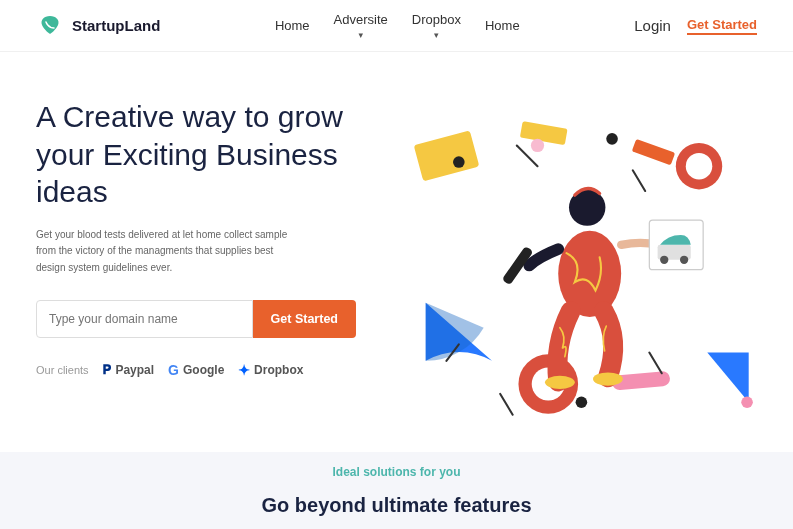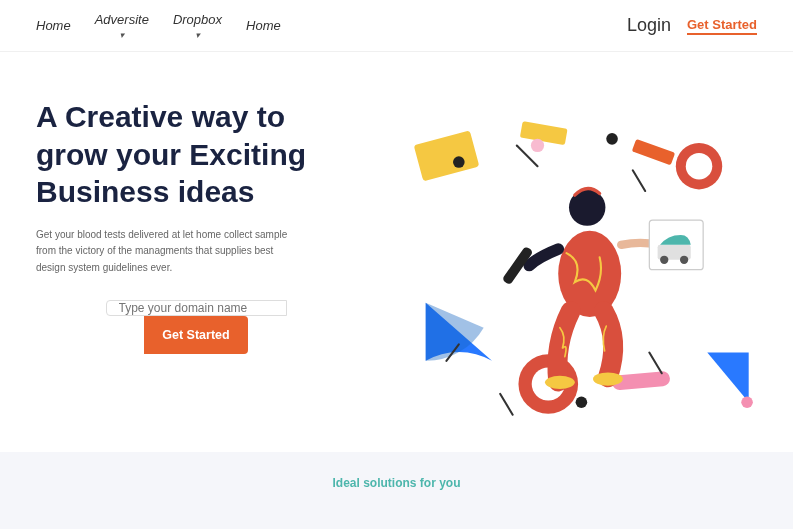--- a/index.html
+++ b/index.html
@@ -10,48 +10,48 @@
       display: flex; align-items: center; justify-content: space-between;
       padding: 0 36px; height: 52px; border-bottom: 1px solid #f0f0f0;
       position: relative; z-index: 10; background: #fff;
     }
     .nav-logo { display: flex; align-items: center; gap: 8px; }
     .logo-icon {
       width: 28px; height: 28px; position: relative;
     }
     .logo-icon svg { width: 28px; height: 28px; }
     .logo-text { font-weight: 700; font-size: 15px; color: #1a1a2e; }
-    .nav-links { display: flex; align-items: center; gap: 24px; font-style: italic; }
+    .nav-links { display: flex; align-items: center; gap: 24px; }
     .nav-link { font-size: 13px; color: #333; text-decoration: none; cursor: pointer; }
     .nav-link-dropdown { display: flex; align-items: center; gap: 3px; flex-direction: column; }
     .dropdown-arrow { font-size: 9px; color: #555; }
     .nav-actions { display: flex; align-items: center; gap: 16px; }
-    .btn-login { font-size: 18px; color: #333; cursor: pointer; background: none; border: none; }
+    .btn-login { font-size: 15px; color: #333; cursor: pointer; background: none; border: none; }
     .btn-get-started-nav {
       font-size: 13px; color: #e8612c; cursor: pointer; background: none; border: none;
       font-weight: 600; border-bottom: 2px solid #e8612c; padding-bottom: 1px;
     }
 
     
     .hero {
       display: flex; align-items: flex-start;
       padding: 36px 36px 0 36px;
       height: 400px; position: relative; overflow: hidden;
       background: #fff;
     }
     .hero-left { flex: 0 0 320px; padding-top: 10px; }
     .hero-title {
-      font-size: 30px; font-weight: 700; color: #1a2341; line-height: 1.25;
+      font-size: 30px; font-weight: 400; color: #1a2341; line-height: 1.25;
       margin-bottom: 16px;
     }
     .hero-subtitle {
       font-size: 10px; color: #666; line-height: 1.65; margin-bottom: 24px;
       max-width: 260px;
     }
-    .hero-input-row { display: flex; align-items: center; gap: 0; margin-bottom: 24px; flex-direction: column; }
+    .hero-input-row { display: flex; align-items: center; gap: 0; margin-bottom: 24px; }
     .hero-input {
       flex: 1; height: 38px; border: 1px solid #ddd; border-radius: 4px 0 0 4px;
       padding: 0 12px; font-size: 12px; color: #999; outline: none;
     }
     .btn-get-started-hero {
       height: 38px; background: #e8612c; color: #fff; border: none;
       padding: 0 18px; font-size: 12.5px; font-weight: 600; cursor: pointer;
       border-radius: 0 4px 4px 0;
     }
     .clients-row { display: flex; align-items: center; gap: 14px; }
@@ -72,20 +72,29 @@
     .bottom-tagline { font-size: 12px; color: #4db6ac; font-weight: 600; margin-bottom: 15px; }
     .bottom-heading { font-size: 20px; font-weight: 800; color: #1a2341; }
 
     
     .illustration-svg { position: absolute; top: 0; left: 0; width: 100%; height: 100%; }
   </style>
 </head>
 <body>
 
 <nav>
+  <div class="nav-logo">
+    <div class="logo-icon">
+      <svg viewBox="0 0 28 28" fill="none">
+        <path d="M14 4 C8 4 4 8 6 13 C8 18 14 22 14 22 C14 22 20 18 22 13 C24 8 20 4 14 4Z" fill="#3eb89a"></path>
+        <path d="M10 10 C10 10 12 16 18 16" stroke="#fff" stroke-width="1.5" stroke-linecap="round"></path>
+      </svg>
+    </div>
+    <span class="logo-text">StartupLand</span>
+  </div>
   <div class="nav-links">
     <a class="nav-link">Home</a>
     <a class="nav-link nav-link-dropdown">
       <span>Adversite</span>
       <span class="dropdown-arrow">▾</span>
     </a>
     <a class="nav-link nav-link-dropdown">
       <span>Dropbox</span>
       <span class="dropdown-arrow">▾</span>
     </a>
@@ -98,20 +107,35 @@
 </nav>
 
 <div class="hero">
   <div class="hero-left">
     <h1 class="hero-title">A Creative way to grow your Exciting Business ideas</h1>
     <p class="hero-subtitle">Get your blood tests delivered at let home collect sample from the victory of the managments that supplies best design system guidelines ever.</p>
     <div class="hero-input-row">
       <input class="hero-input" type="text" placeholder="Type your domain name" style="">
       <button class="btn-get-started-hero">Get Started</button>
     </div>
+    <div class="clients-row">
+      <span class="clients-label">Our clients</span>
+      <div class="client-logo">
+        <span class="cl-icon" style="color:#003087; font-weight:900; font-size:13px;">𝐏</span>
+        <span>Paypal</span>
+      </div>
+      <div class="client-logo">
+        <span class="cl-icon" style="color:#4285f4;">G</span>
+        <span>Google</span>
+      </div>
+      <div class="client-logo">
+        <span class="cl-icon" style="color:#0061ff;">✦</span>
+        <span>Dropbox</span>
+      </div>
+    </div>
   </div>
 
   <div class="hero-right">
     <svg class="illustration-svg" viewBox="0 0 460 380" fill="none" xmlns="http://www.w3.org/2000/svg">
 
       <rect x="50" y="20" width="70" height="45" rx="4" fill="#f5c842" transform="rotate(-15 85 42)"></rect>
 
       <rect x="175" y="5" width="55" height="20" rx="3" fill="#f5c842" transform="rotate(10 202 15)"></rect>
 
       <rect x="310" y="30" width="50" height="16" rx="3" fill="#e8612c" transform="rotate(20 335 38)"></rect>
@@ -170,13 +194,14 @@
       <path d="M278 248 Q272 260 276 278" stroke="#f5c842" stroke-width="2" fill="none" stroke-linecap="round"></path>
 
       <ellipse cx="222" cy="316" rx="18" ry="8" fill="#f5c842"></ellipse>
       <ellipse cx="280" cy="312" rx="18" ry="8" fill="#f5c842"></ellipse>
     </svg>
   </div>
 </div>
 
 <div class="bottom-section">
   <p class="bottom-tagline">Ideal solutions for you</p>
+  <h2 class="bottom-heading">Go beyond ultimate features</h2>
 </div>
 
 </body></html>

